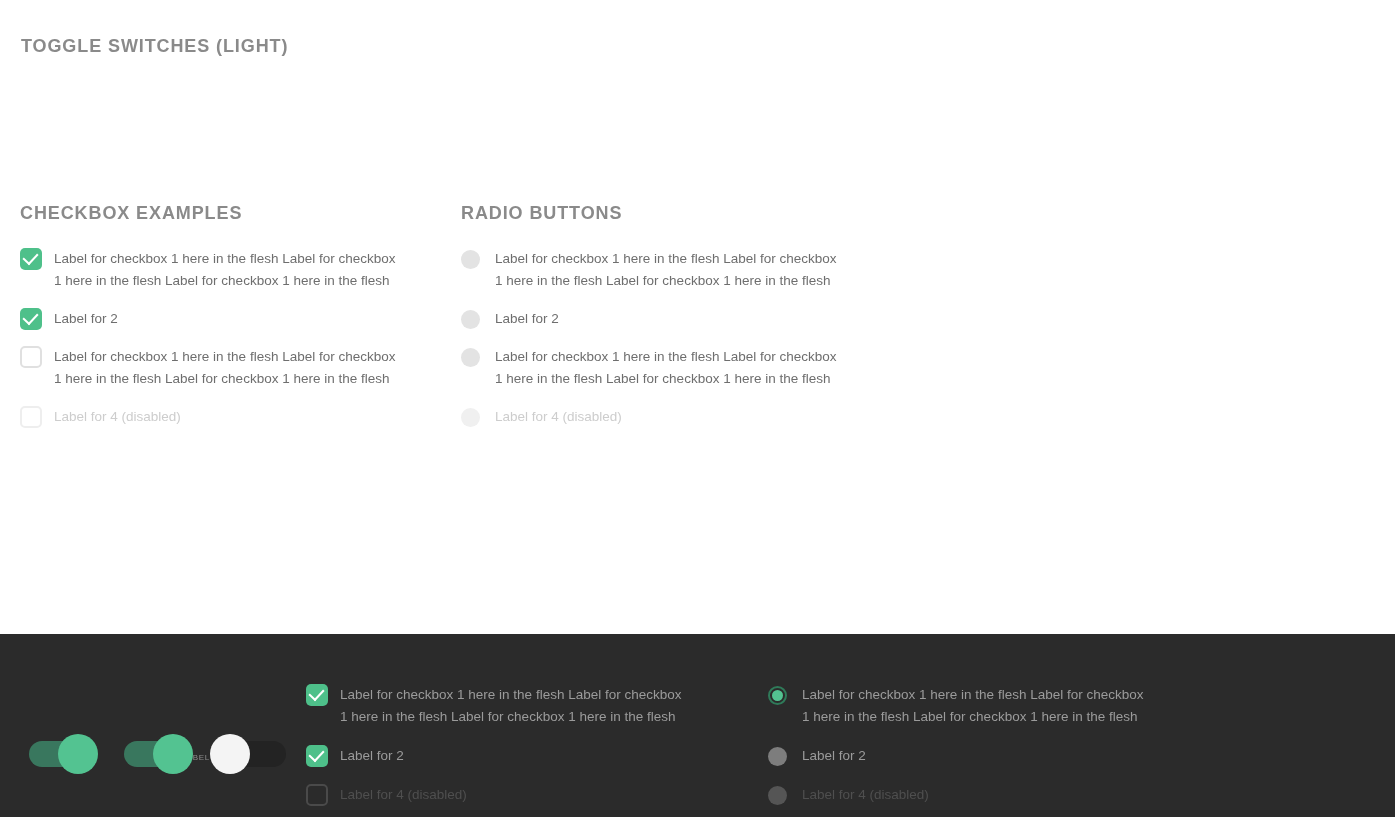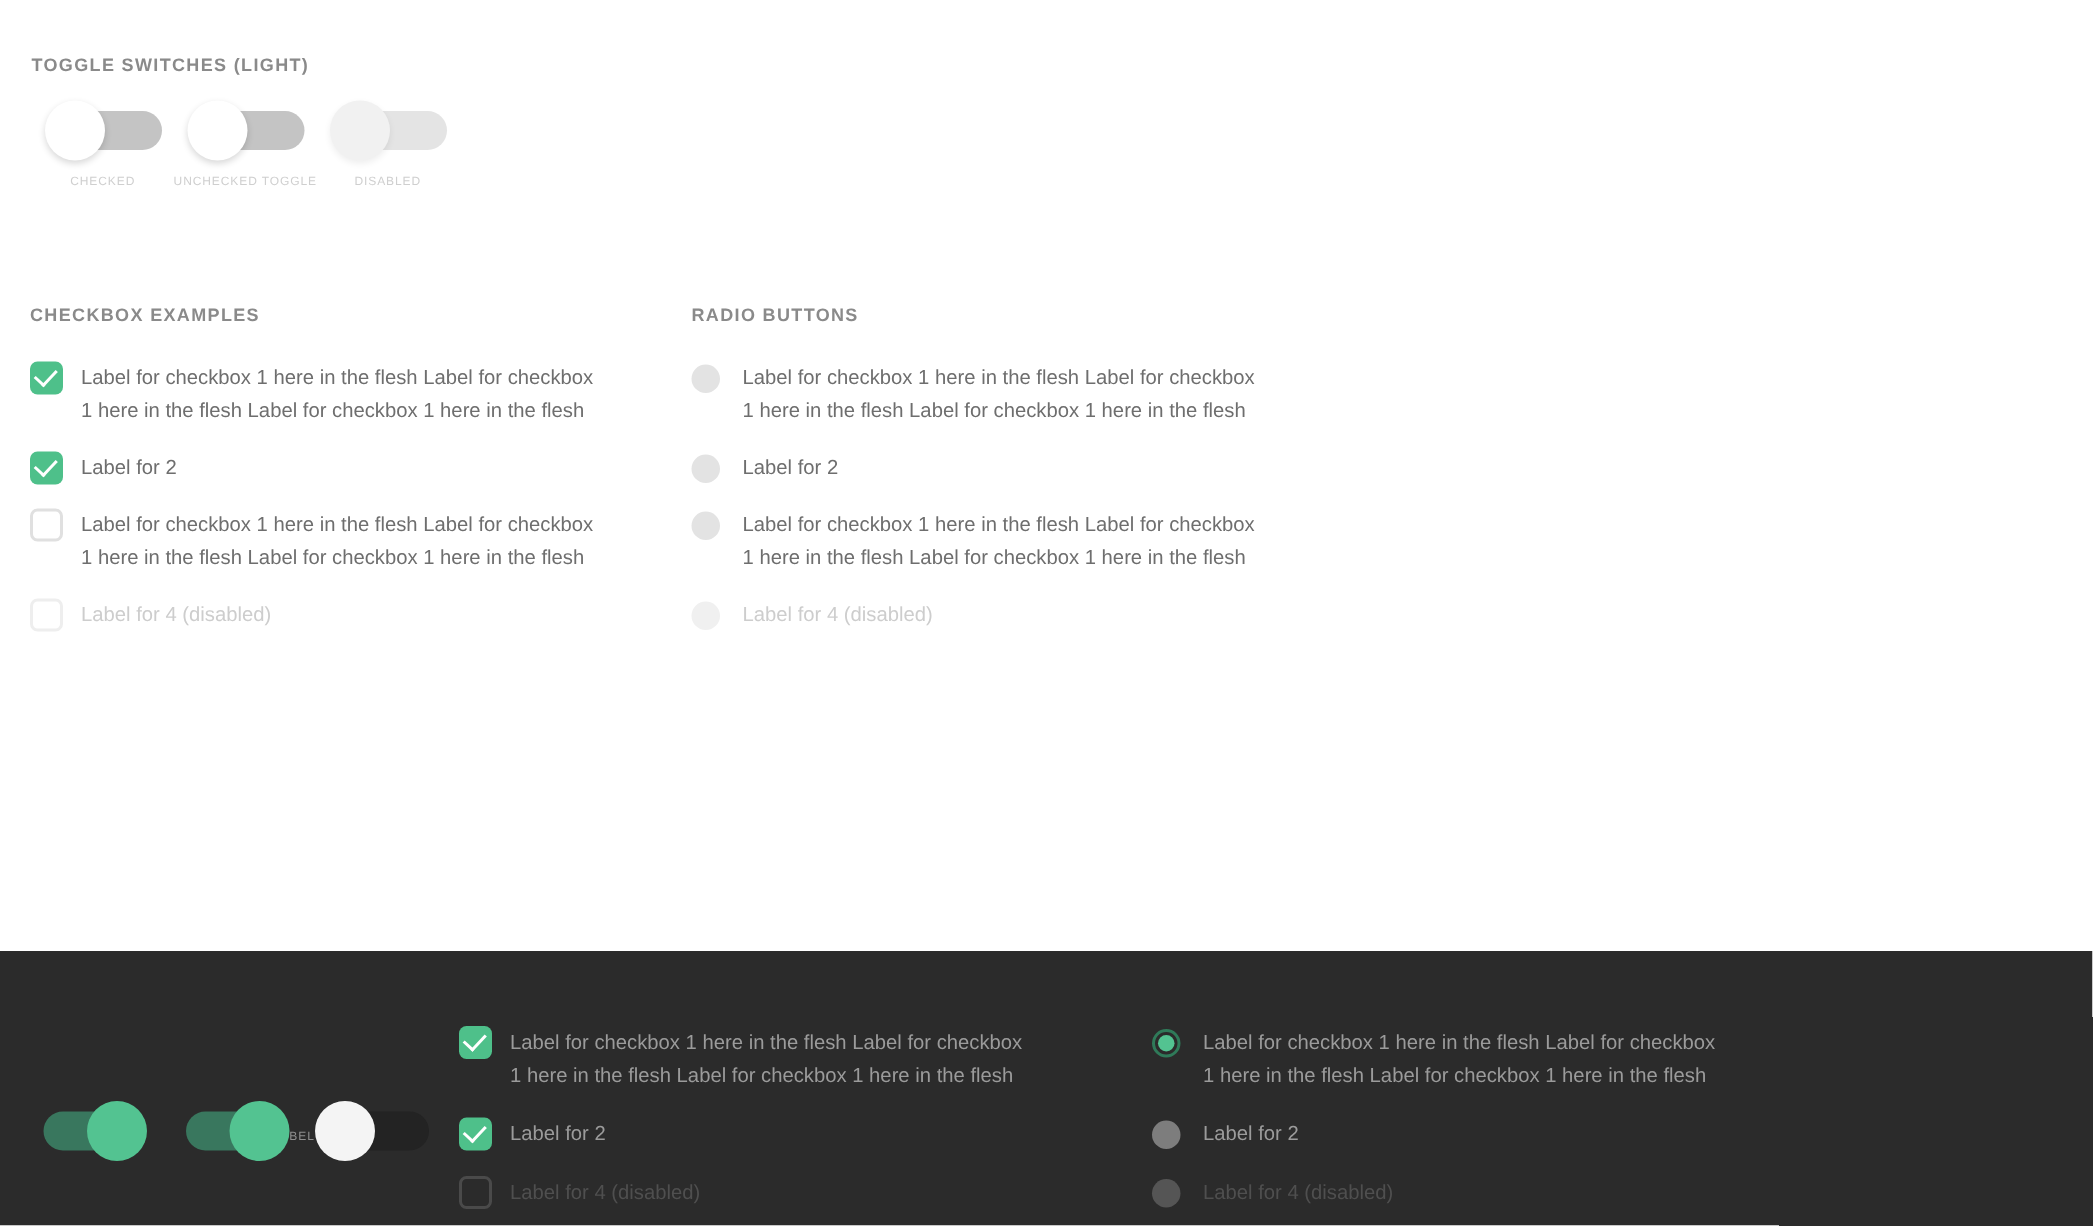--- a/index.html
+++ b/index.html
@@ -18,21 +18,21 @@
   
   .light-area {
     position: absolute;
     left: 0; top: 0;
     width: 1395px;
     height: 634px;
     background: #ffffff;
   }
 
   .section-heading {
-    font-size: 12px;
+    font-size: 18px;
     font-weight: bold;
     color: #8a8a8a;
     letter-spacing: 0.9px;
     margin: 0;
   }
 
   
   .toggle-section { position: absolute; left: 21px; top: 36px; }
   .toggle-row {
     display: flex;
@@ -250,47 +250,20 @@
   .d-rb.disabled { background: #555555; }
 </style>
 </head>
 <body>
 
 <div class="light-area">
 
   <div class="toggle-section">
     <h2 class="section-heading">TOGGLE SWITCHES (LIGHT)</h2>
 
-    <div class="toggle-row">
-
-      <div class="toggle-unit">
-        <span class="toggle-switch">
-          <span class="toggle-track"></span>
-          <span class="toggle-knob"></span>
-        </span>
-        <span class="toggle-caption">CHECKED</span>
-      </div>
-
-      <div class="toggle-unit">
-        <span class="toggle-switch">
-          <span class="toggle-track"></span>
-          <span class="toggle-knob"></span>
-        </span>
-        <span class="toggle-caption">UNCHECKED TOGGLE</span>
-      </div>
-
-      <div class="toggle-unit">
-        <span class="toggle-switch">
-          <span class="toggle-track faded"></span>
-          <span class="toggle-knob faded"></span>
-        </span>
-        <span class="toggle-caption">DISABLED</span>
-      </div>
-
-    </div>
   </div>
 
   <div class="checkbox-section">
     <h2 class="section-heading">CHECKBOX EXAMPLES</h2>
 
     <div class="opt-list">
 
       <div class="opt-row">
         <span class="cb checked">
           <span class="tick"></span>

